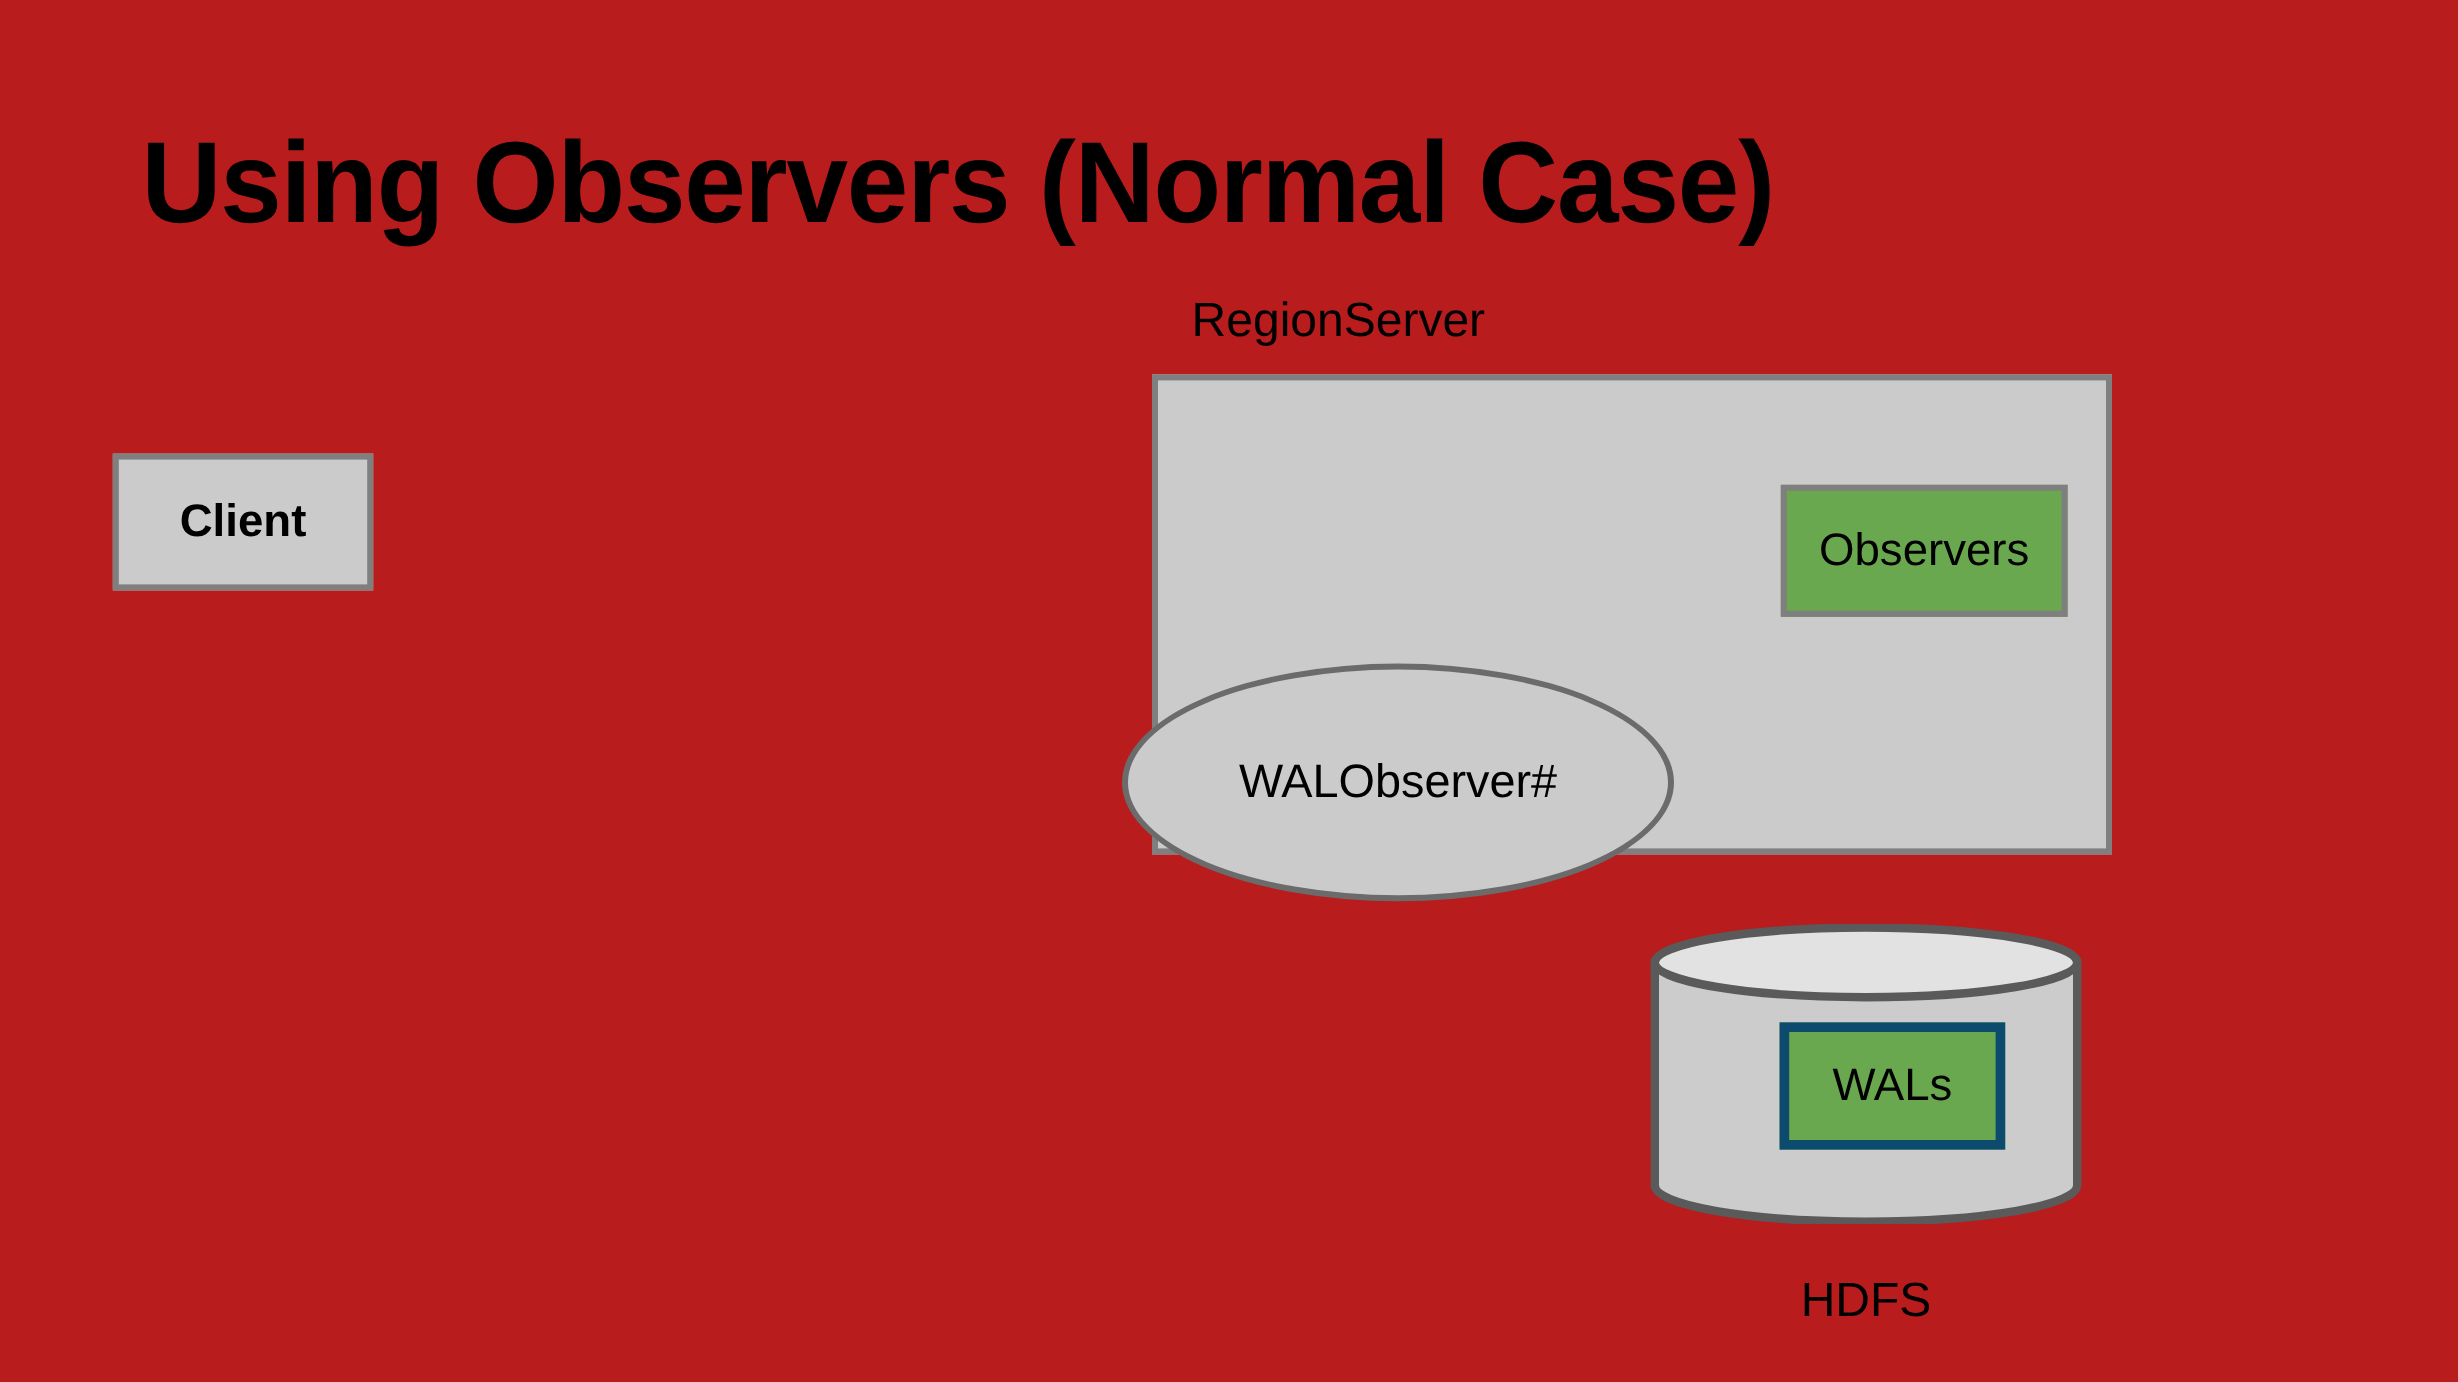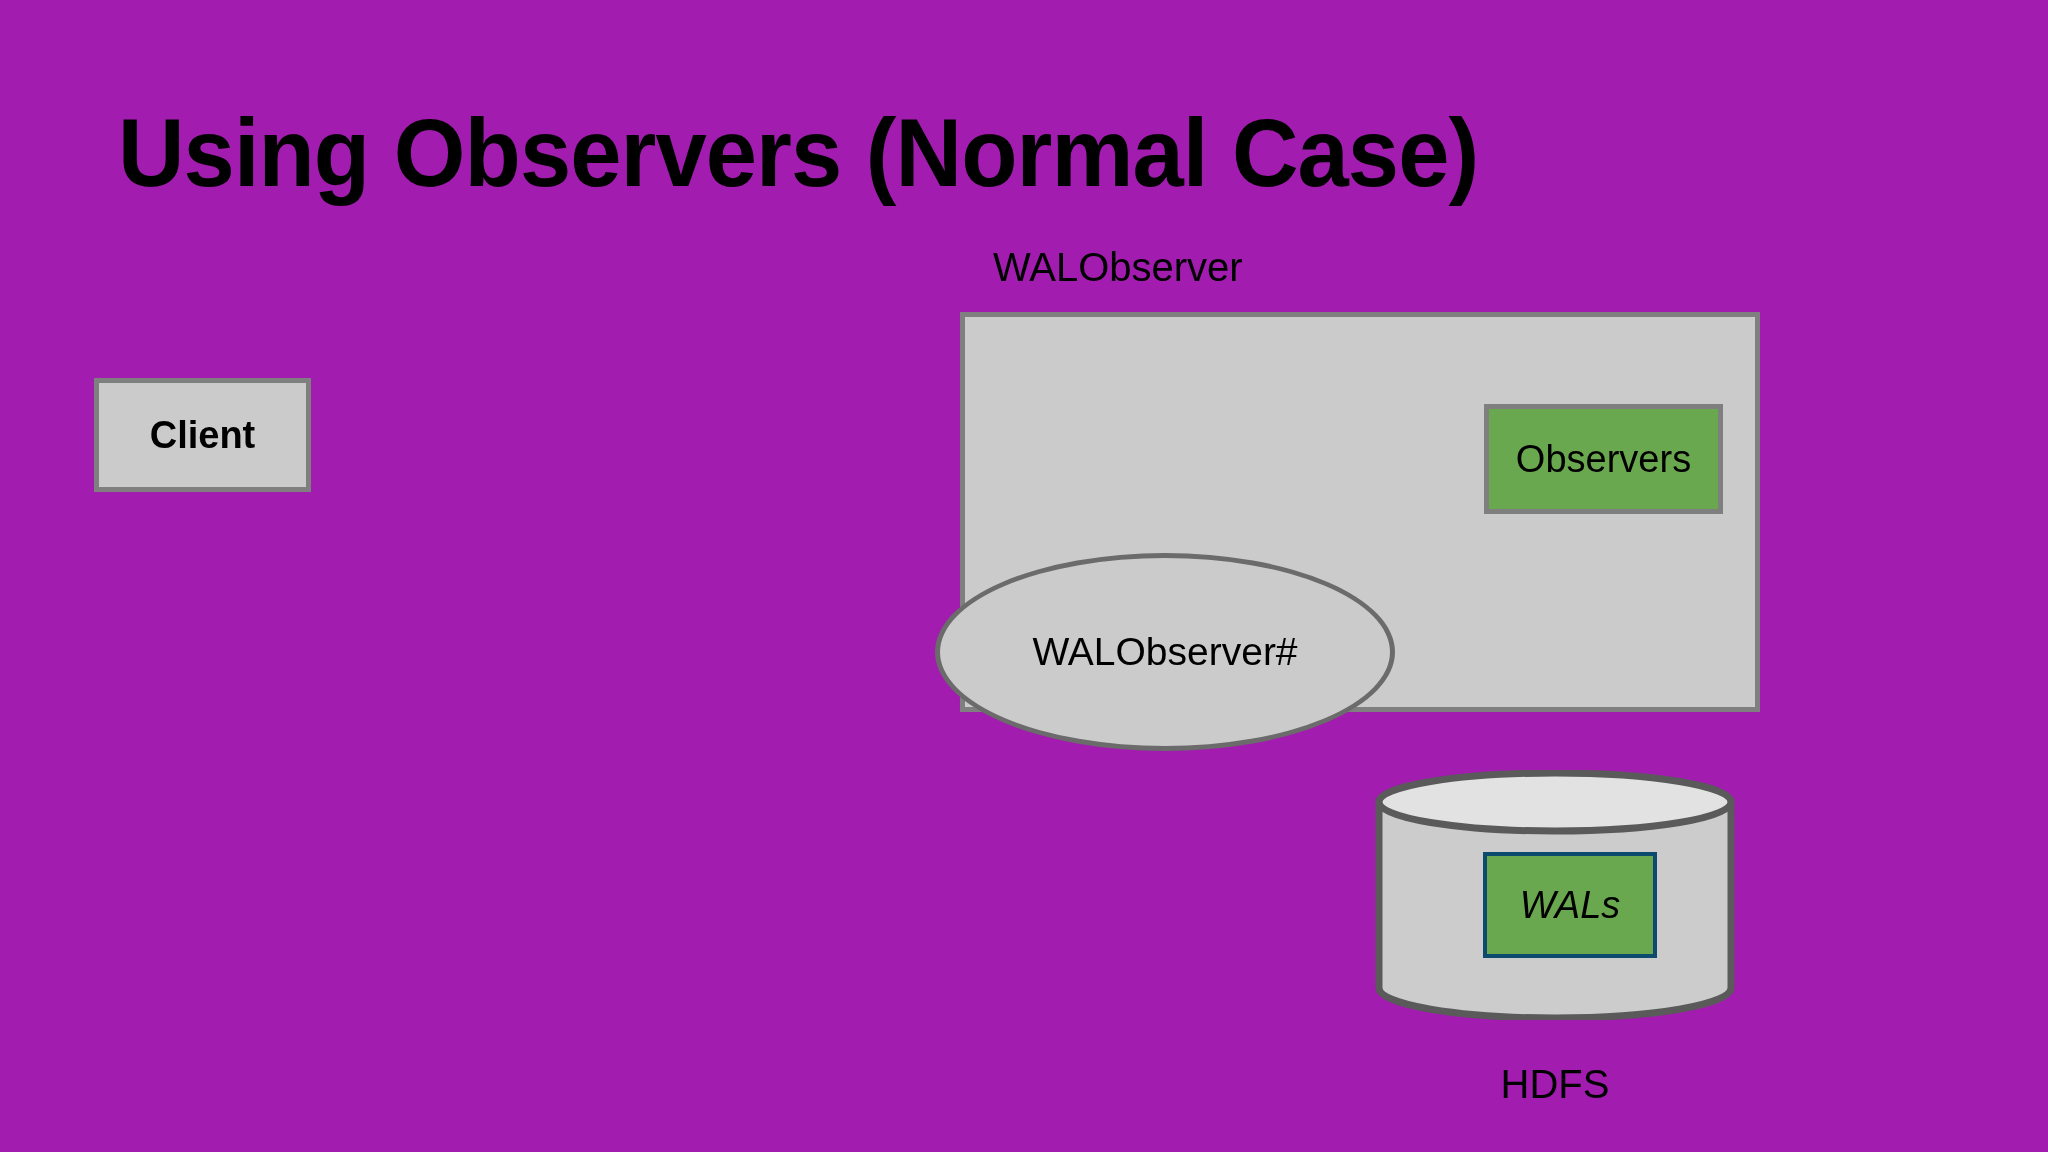--- a/index.html
+++ b/index.html
@@ -12,21 +12,21 @@
     height: 1152px;
     overflow: hidden;
     font-family: "Liberation Sans", sans-serif;
     color: #000000;
   }
 
   #slide {
     position: relative;
     width: 2048px;
     height: 1152px;
-    background: #a21caf;
+    background: #b91c1c;
   }
 
   
   #slide-title {
     position: absolute;
     left: 118px;
     top: 98px;
     font-family: "Liberation Sans", sans-serif;
     font-weight: bold;
     font-size: 96px;
@@ -129,26 +129,25 @@
     left: 0;
     top: 0;
     width: 360px;
     height: 250px;
   }
 
   
   #wals-box {
     left: 1483px;
     top: 852px;
-    width: 174px;
+    width: 188px;
     height: 106px;
     background: #6aa84f;
-    border: 4px solid #0c4a6e;
+    border: 8px solid #0c4a6e;
     font-size: 38px;
-    font-style: italic;
   }
 
   #hdfs-label {
     position: absolute;
     left: 1375px;
     top: 1062px;
     width: 360px;
     text-align: center;
     font-family: "Liberation Sans", sans-serif;
     font-size: 40px;
@@ -159,21 +158,21 @@
 <body>
 
 <div id="slide">
 
   <div id="slide-title">Using Observers (Normal Case)</div>
 
   <div id="client-box" class="node-box">
     <span>Client</span>
   </div>
 
-  <div id="regionserver-label">WALObserver</div>
+  <div id="regionserver-label">RegionServer</div>
 
   <div id="regionserver-box"></div>
 
   <div id="memstore-box" class="node-box">
     <span>Observers</span>
   </div>
 
   <div id="walobserver-ellipse">
     <span>WALObserver#</span>
   </div>

